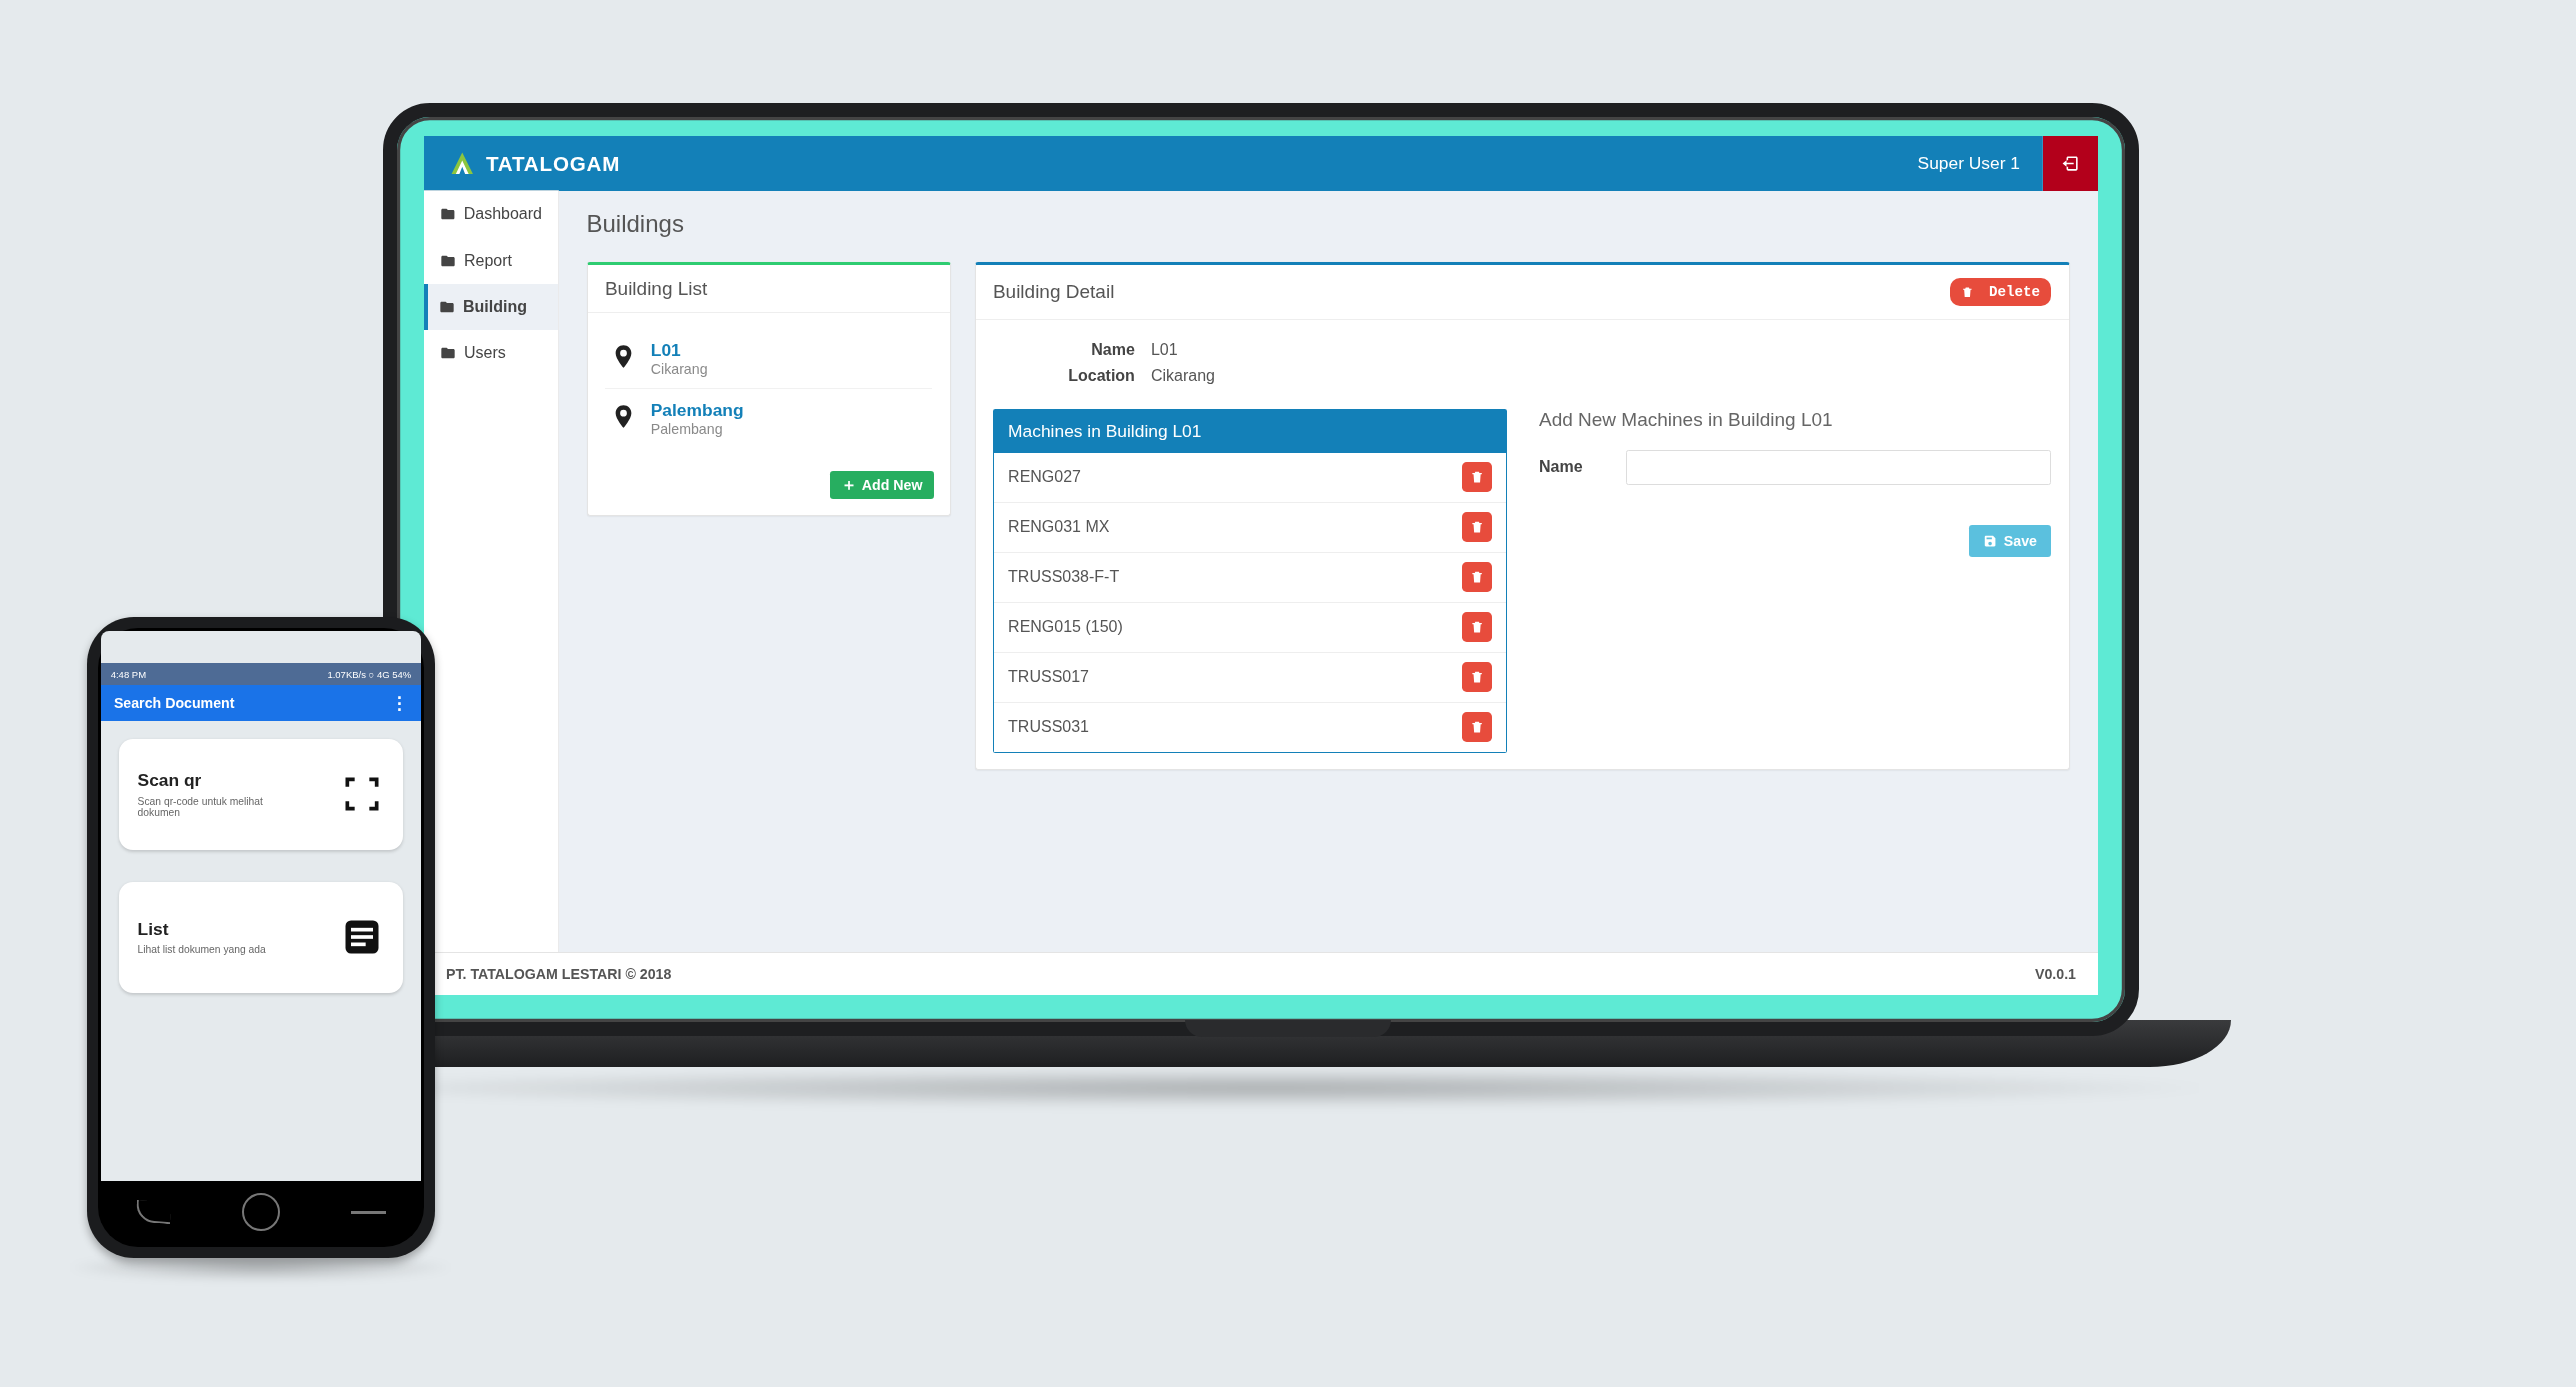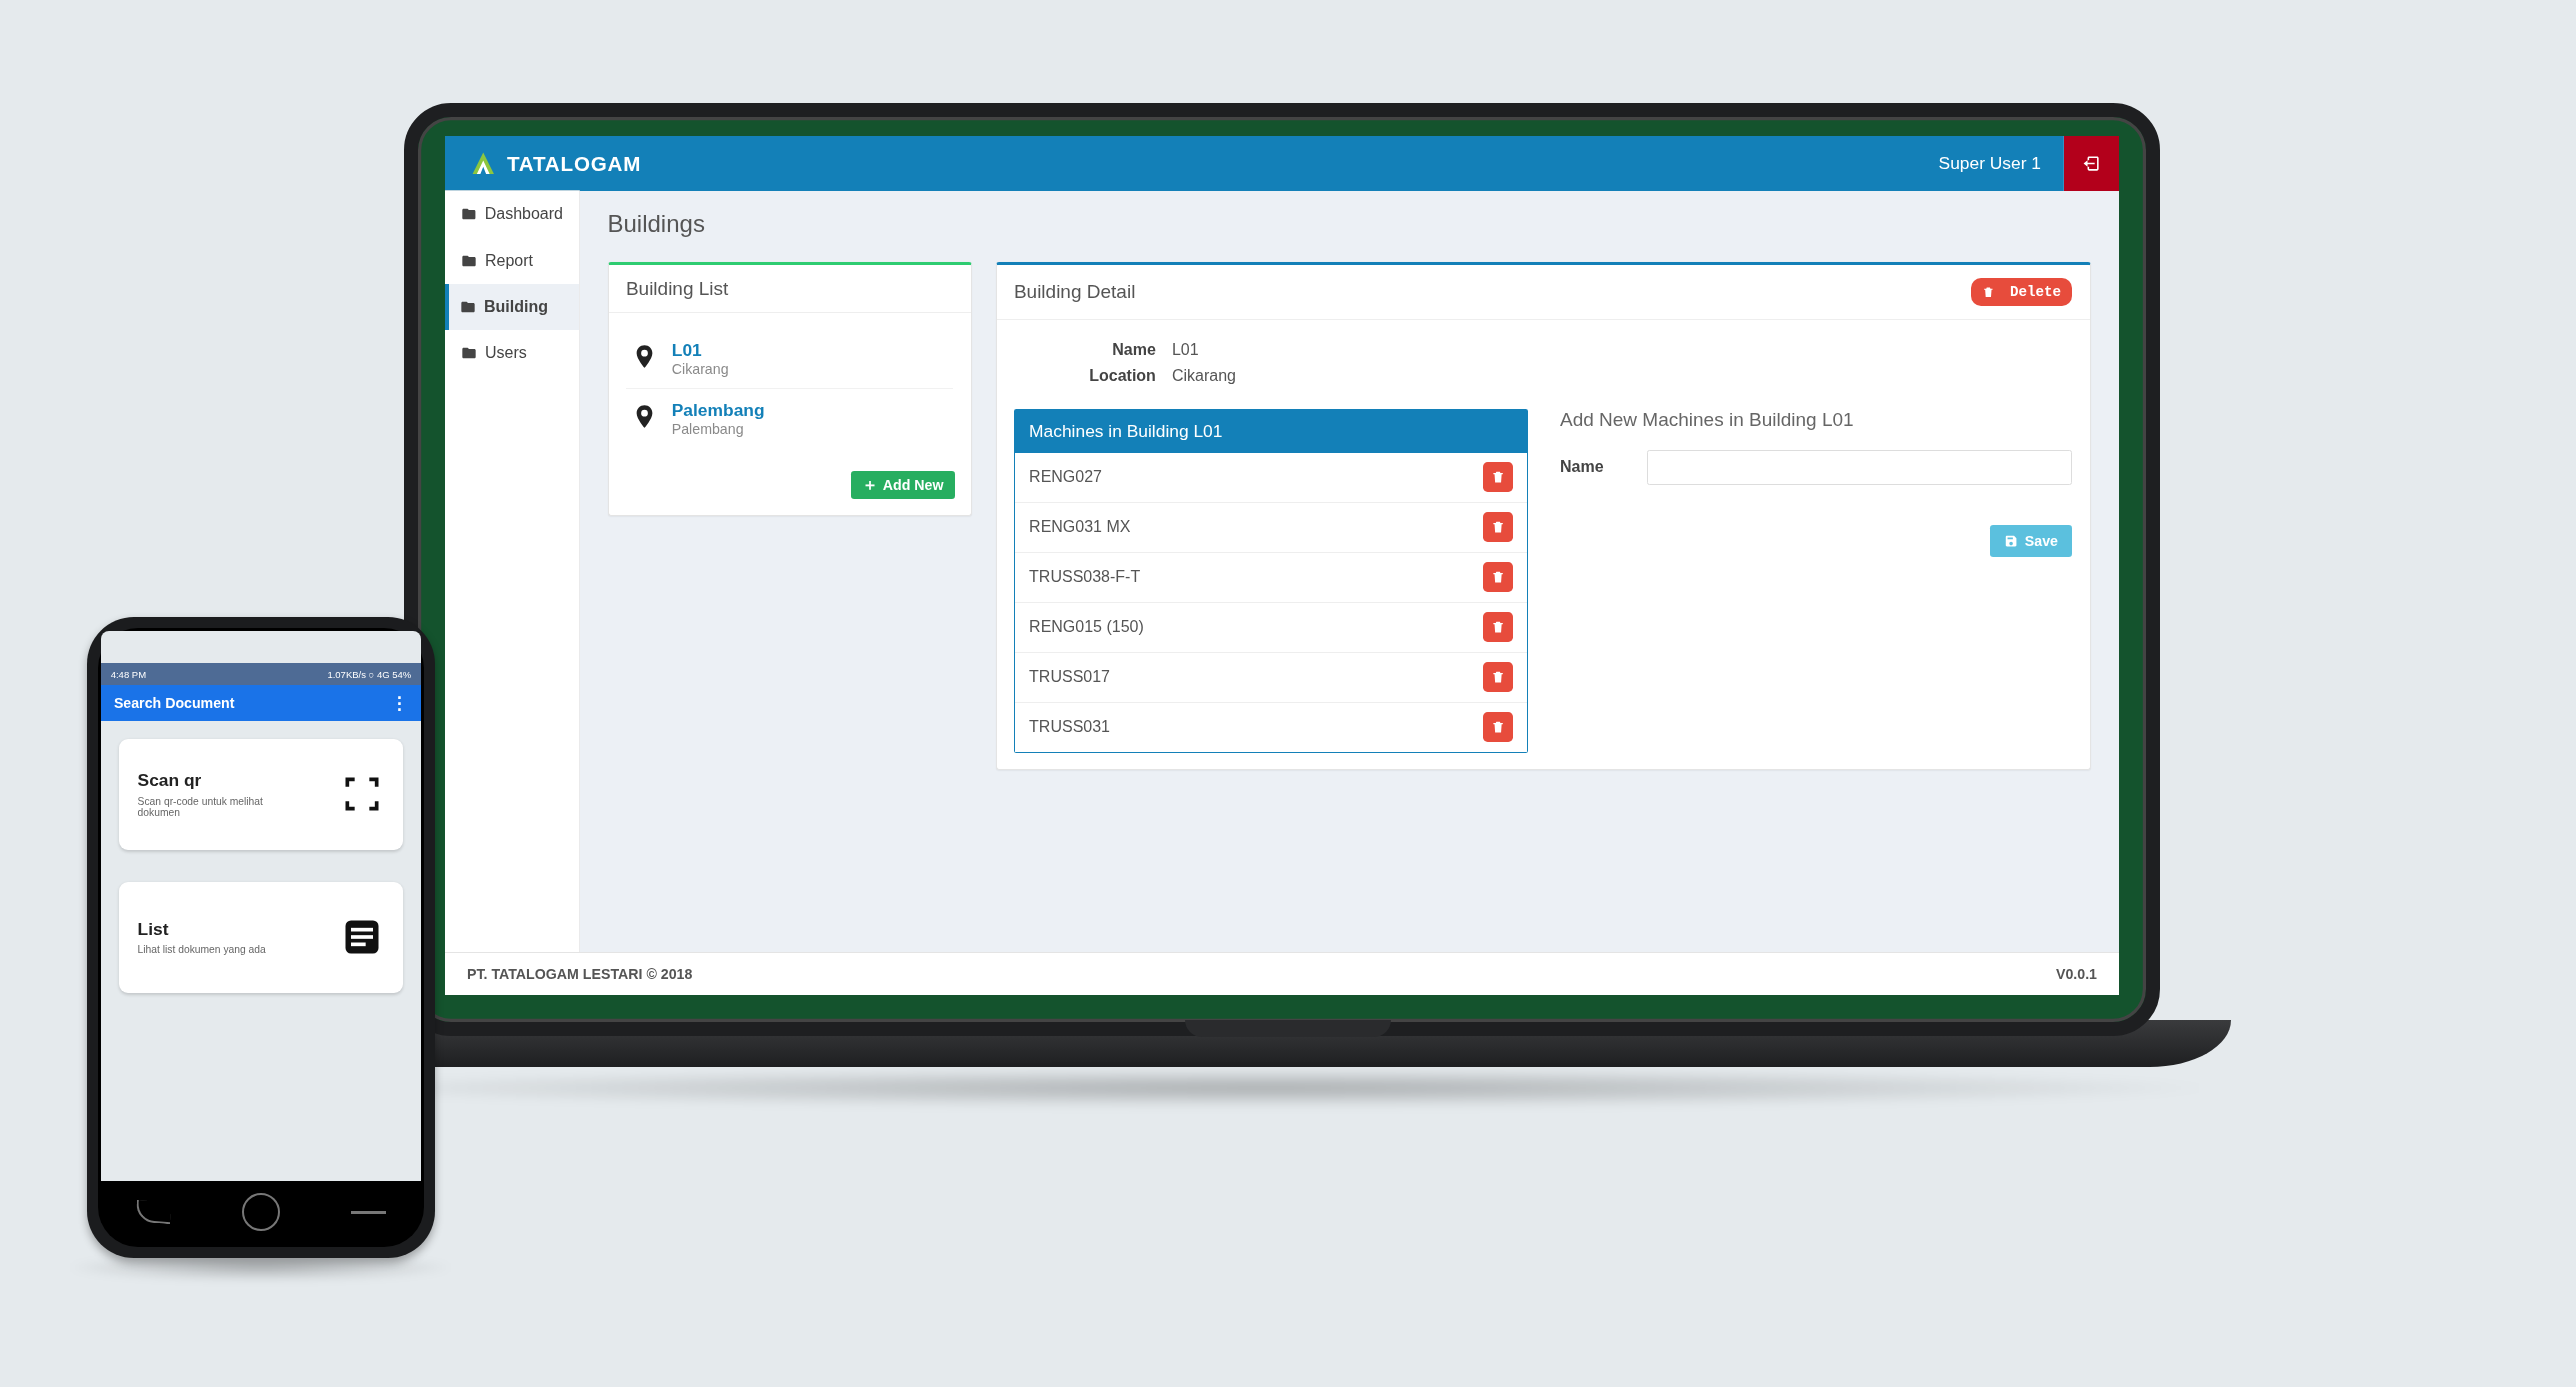--- a/index.html
+++ b/index.html
@@ -8,25 +8,25 @@
   font-family: "Helvetica Neue", Arial, sans-serif;
   width: 2576px;
   height: 1387px;
   position: relative;
   color: #555;
 }
 
 
 .laptop {
   position: absolute;
-  left: 404px;
+  left: 383px;
   top: 103px;
   width: 1756px;
   height: 933px;
-  background: #14532d;
+  background: #5eead4;
   border: 14.2px solid #1e1f21;
   border-radius: 47px;
   box-shadow: 0 0 0 3.2px #444 inset;
   z-index: 1;
 }
 .laptop-screen {
   position: absolute;
   inset: 19px 27px 27px 27px;
   background: #fff;
   display: flex;
@@ -226,21 +226,21 @@
   padding:0 9.5px;
   margin-top:32px;
 }
 .phone-appbar{
   height:36px;background:#1a73e8;color:#fff;font-size:14.2px;font-weight:600;
   display:flex;align-items:center;justify-content:space-between;
   padding:0 12.7px;
 }
 .phone-content{ flex:1; padding:17.4px; display:flex; flex-direction:column; gap:32px;}
 .card{
-  background:#fff; border-radius:9px; box-shadow:0 1.6px 3.2px rgba(0,0,0,.15);
+  background:#fff; border-radius:14px; box-shadow:0 1.6px 3.2px rgba(0,0,0,.15);
   padding:17.4px 19px; display:flex; justify-content:space-between; align-items:center;
   min-height:111px;
   cursor:pointer;
 }
 .card h3{ font-size:17.4px; font-weight:800; color:#222; margin-bottom:4.7px;}
 .card p{ font-size:10.3px; color:#666; max-width:158px;}
 .card .big-icon{ width:44px;height:44px;}
 
 .phone-nav{
   height:63px;

